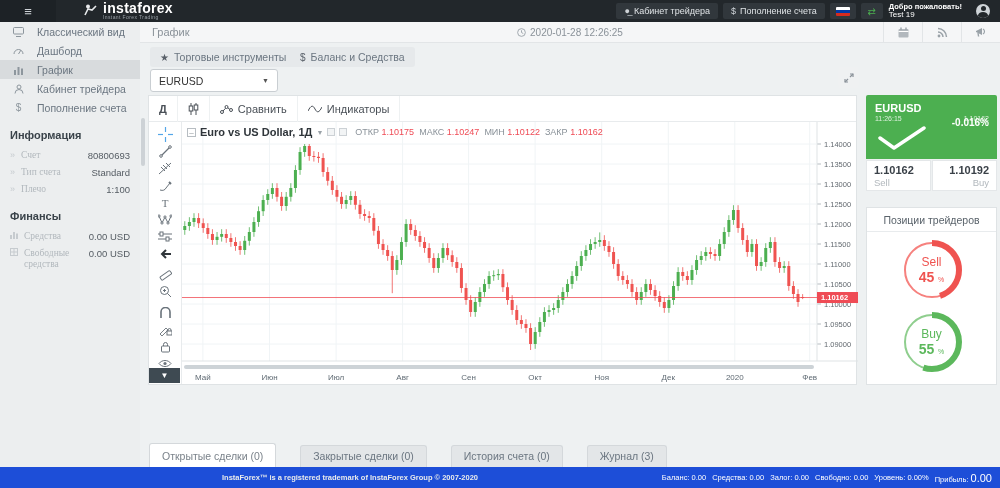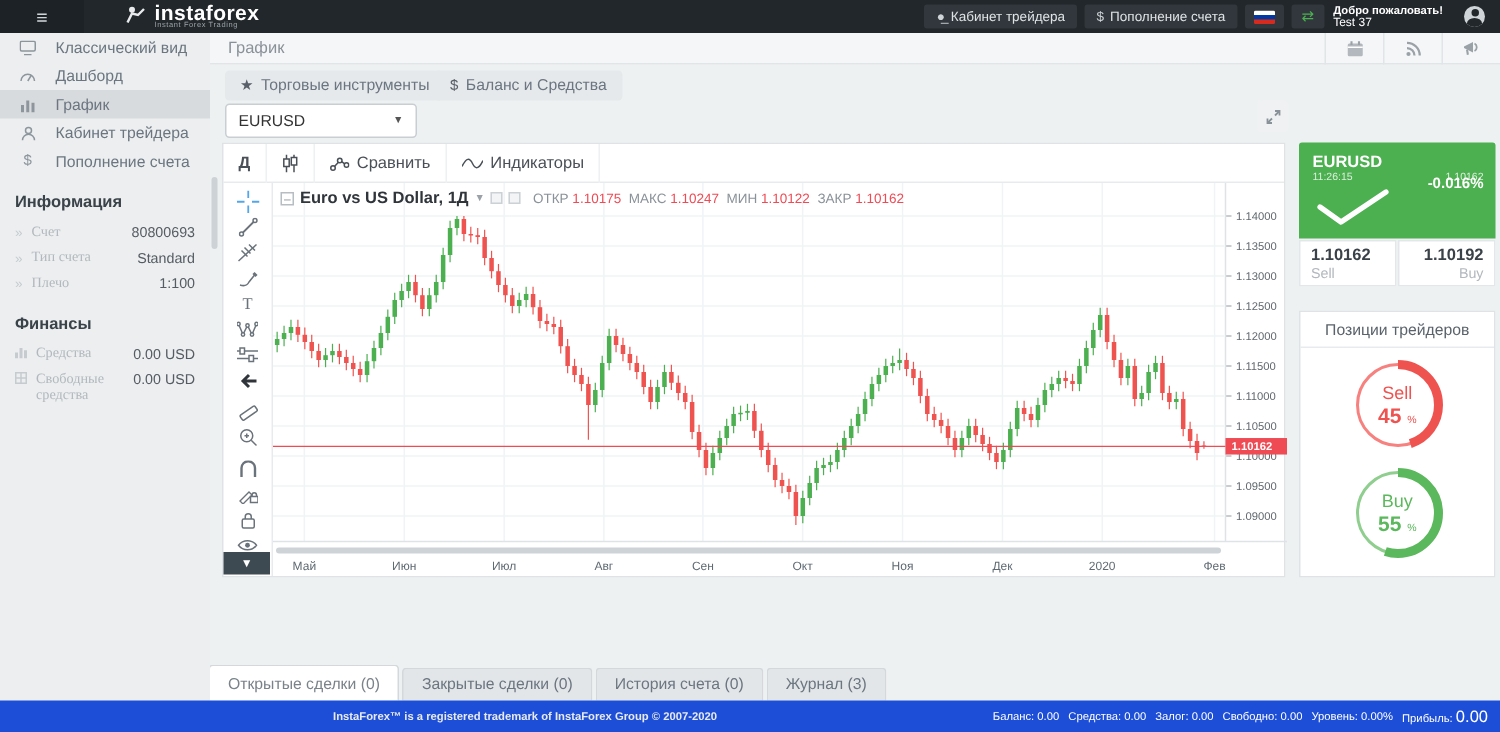--- a/index.html
+++ b/index.html
@@ -89,21 +89,21 @@
   .gauge { width:68px; height:68px; margin:4px auto 0 auto; position:relative; }
   .gauge svg { position:absolute; left:0; top:0; }
   .gauge .gtxt { position:absolute; inset:0; display:flex; flex-direction:column; align-items:center; justify-content:center; line-height:1; }
   .gauge .gl { font-size:12px; margin-bottom:2px; }
   .gauge .gv { font-size:14px; font-weight:bold; }
   .gauge .gv small { font-size:7px; font-weight:normal; }
   .gauge.sell .gl,.gauge.sell .gv { color:#ef5350; }
   .gauge.buy .gl,.gauge.buy .gv { color:#5cb85c; }
 
   
-  #tabs { position:absolute; left:129px; top:443px; width:860px; height:24px; display:flex; align-items:flex-end; padding-left:10px; z-index:10; }
+  #tabs { position:absolute; left:139px; top:443px; width:860px; height:24px; display:flex; align-items:flex-end; padding-left:10px; z-index:10;gap:22px; }
   .tab { background:#e3e6e8; border:1px solid #d4d8db; border-bottom:none; color:#6b7681; font-size:10.5px; padding:4px 12px 5px 12px; border-radius:3px 3px 0 0; margin-right:2px; cursor:pointer; white-space:nowrap; }
   .tab.active { background:#fff; color:#7a828a; padding-top:6px; }
 
   
   #statusbar { position:absolute; left:0; top:467px; width:1000px; height:21px; background:#1d4ed8; display:flex; align-items:center; color:#fff; z-index:25; }
   #copyright { font-size:7.5px; color:#e8eaec; margin-left:222px; font-weight:bold; }
   #acct-values { margin-left:auto; margin-right:8px; display:flex; align-items:center; gap:6px; font-size:7.5px; white-space:nowrap; }
   #acct-values b { font-weight:normal; }
   #acct-values .big { font-size:11px; font-weight:normal; }
 
@@ -143,21 +143,21 @@
         <div style="background:#fff"></div>
           <div style="background:#0039a6"></div>
           <div style="background:#d52b1e"></div>
       </span>
     </div>
     <div id="swap-btn">
         <span>⇄</span>
       </div>
     <div id="welcome">
       <div style="font-weight:bold">Добро пожаловать!</div>
-      <div class="w2">Test 37</div>
+      <div class="w2">Test 19</div>
     </div>
     <div id="avatar"></div>
   </div>
 </div>
 
 <div id="sidebar">
   <div class="menu-item">
     <span class="mi">
         <svg width="11" height="10" viewBox="0 0 11 10">
           <rect x="0.5" y="0.5" width="10" height="6.5" rx="1" fill="none" stroke="#8d969d"></rect>
@@ -232,20 +232,27 @@
             <line x1="0.5" y1="4" x2="7.5" y2="4" stroke="#c6cbcf"></line>
             <line x1="4" y1="0.5" x2="4" y2="7.5" stroke="#c6cbcf"></line>
           </svg></span>
       <span class="lbl">Свободные средства</span>
       <span class="val">0.00 USD</span>
     </div>
   </div>
 </div>
 
 <div id="content-header">
+  <span id="header-date">
+    <svg width="9" height="9" viewBox="0 0 10 10">
+        <circle cx="5" cy="5" r="4.3" fill="none" stroke="#9aa2a8"></circle>
+        <path d="M5 2.5 L5 5 L7 6.2" fill="none" stroke="#9aa2a8"></path>
+      </svg>
+    <span>2020-01-28 12:26:25</span>
+  </span>
   <span id="page-title">График</span>
   <div id="header-icons">
     <div class="hdr-ico-btn">
       <svg width="11" height="11" viewBox="0 0 11 11">
           <rect x="0.5" y="2" width="10" height="8.5" rx="1" fill="#b2b8bd"></rect>
           <line x1="3" y1="0.5" x2="3" y2="3" stroke="#9aa2a8" stroke-width="1.4"></line>
           <line x1="8" y1="0.5" x2="8" y2="3" stroke="#9aa2a8" stroke-width="1.4"></line>
           <line x1="0.5" y1="4.5" x2="10.5" y2="4.5" stroke="#fff"></line>
         </svg>
     </div>

